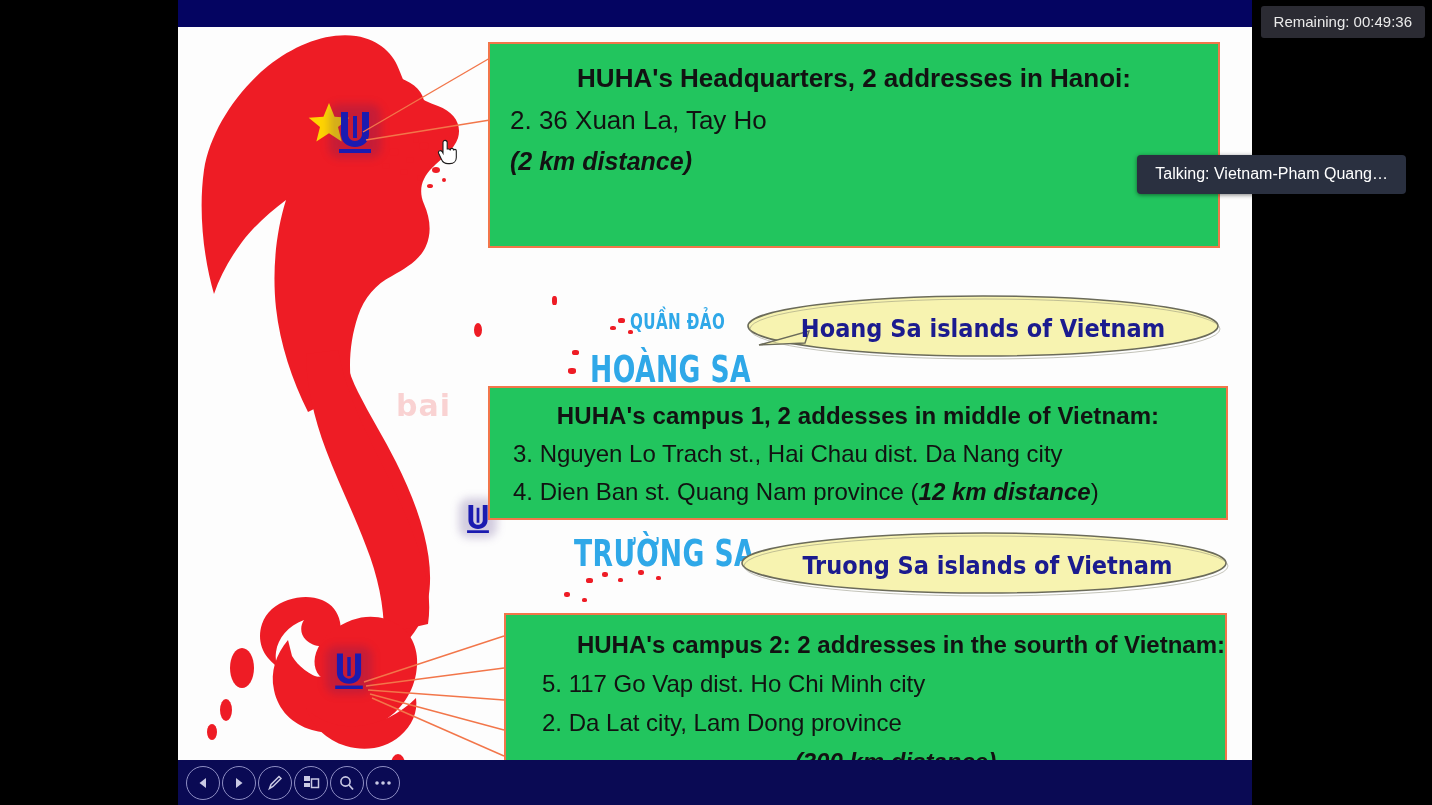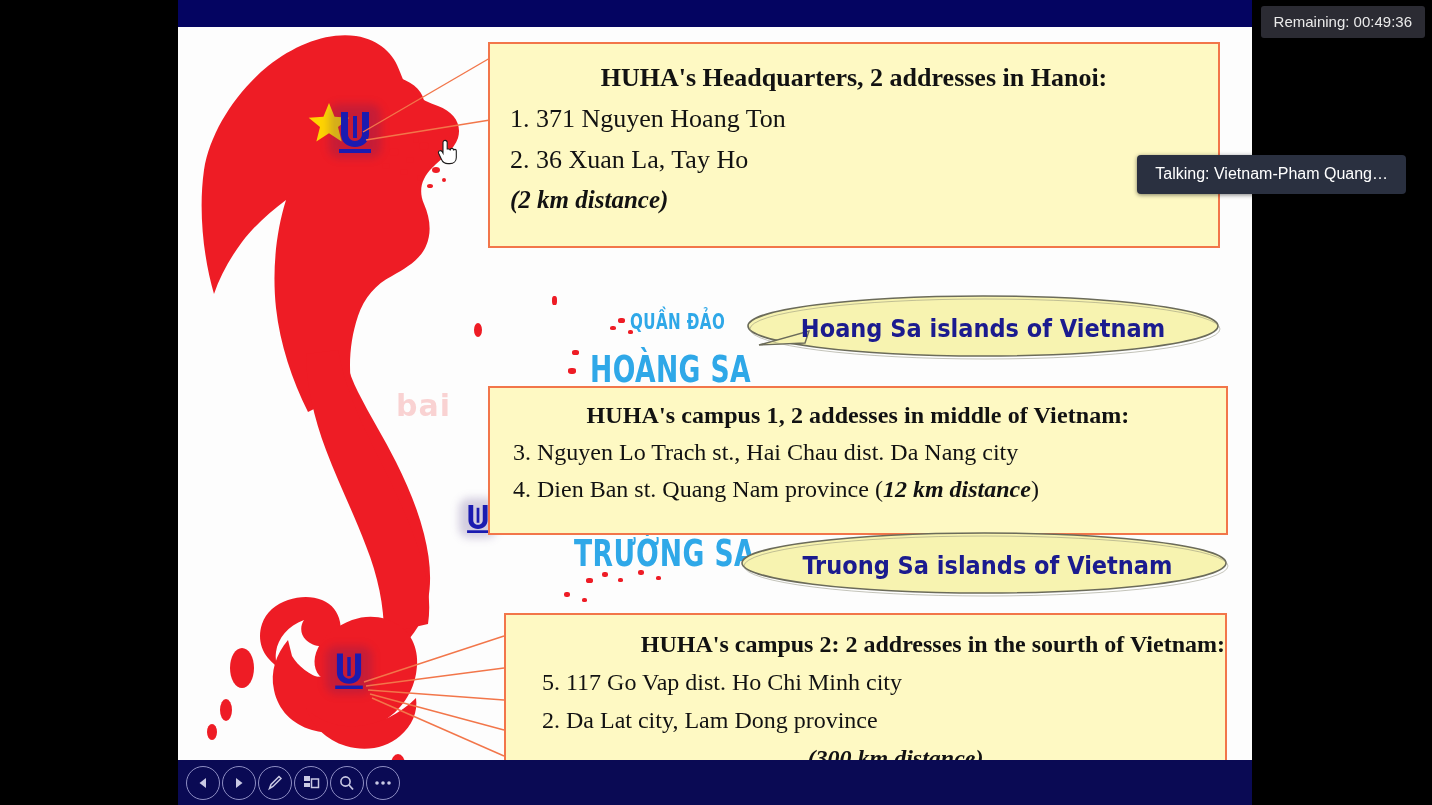--- a/index.html
+++ b/index.html
@@ -97,44 +97,44 @@
   .star-marker {
     position: absolute;
     width: 46px;
     height: 46px;
     color: #ffd400;
   }
 
   
   .txtbox {
     position: absolute;
-    background: #fef9c3;
+    background: #22c55e;
     border: 2px solid #f2764a;
     box-sizing: border-box;
     color: #121212;
-    font-family: Liberation Serif, serif;
+    font-family: Liberation Sans, sans-serif;
   }
   .txtbox .bx-title {
     text-align: center;
     font-weight: bold;
     white-space: nowrap;
   }
   .txtbox .bx-line {
     white-space: nowrap;
   }
   .bx-ital { font-style: italic; font-weight: bold; }
 
   
   #box1 { left: 310px; top: 42px; width: 732px; height: 206px; }
   #box1 .bx-title { font-size: 26px; margin-top: 19px; }
   #box1 .bx-line  { font-size: 26px; margin-left: 20px; margin-top: 11px; }
   #box1 .bx-line.it { font-style: italic; font-weight: bold; font-size: 25px; }
 
   
-  #box2 { left: 310px; top: 386px; width: 740px; height: 149px; }
+  #box2 { left: 310px; top: 386px; width: 740px; height: 134px; }
   #box2 .bx-title { font-size: 24px; margin-top: 14px; letter-spacing: .1px; }
   #box2 .bx-line  { font-size: 24px; margin-left: 23px; margin-top: 10px; }
 
   
   #box3 { left: 326px; top: 613px; width: 723px; height: 165px; }
   #box3 .bx-title { font-size: 24px; margin-top: 16px; padding-left: 18px; text-align: right; }
   #box3 .bx-line  { font-size: 24px; margin-left: 36px; margin-top: 11px; }
   #box3 .bx-line.center { text-align: center; margin-left: 0; padding-left: 60px; }
 
   
@@ -417,21 +417,20 @@
     <div class="dotspeck" style="left:408px; top:578px; width:7px; height:5px;"></div>
     <div class="dotspeck" style="left:424px; top:572px; width:6px; height:5px;"></div>
     <div class="dotspeck" style="left:440px; top:578px; width:5px; height:4px;"></div>
     <div class="dotspeck" style="left:460px; top:570px; width:6px; height:5px;"></div>
     <div class="dotspeck" style="left:478px; top:576px; width:5px; height:4px;"></div>
     <div class="dotspeck" style="left:386px; top:592px; width:6px; height:5px;"></div>
     <div class="dotspeck" style="left:404px; top:598px; width:5px; height:4px;"></div>
 
     <div class="txtbox" id="box1">
       <div class="bx-title">HUHA's Headquarters, 2 addresses in Hanoi:</div>
-      <div class="bx-line">1. 371 Nguyen Hoang Ton</div>
       <div class="bx-line">2. 36 Xuan La, Tay Ho</div>
       <div class="bx-line it">(2 km distance)</div>
     </div>
 
     <div class="txtbox" id="box2">
       <div class="bx-title">HUHA's campus 1, 2 addesses in middle of Vietnam:</div>
       <div class="bx-line">3. Nguyen Lo Trach st., Hai Chau dist. Da Nang city</div>
       <div class="bx-line">
         <span>4. Dien Ban st. Quang Nam province (</span><span class="bx-ital">12 km distance</span><span>)</span>
       </div>

